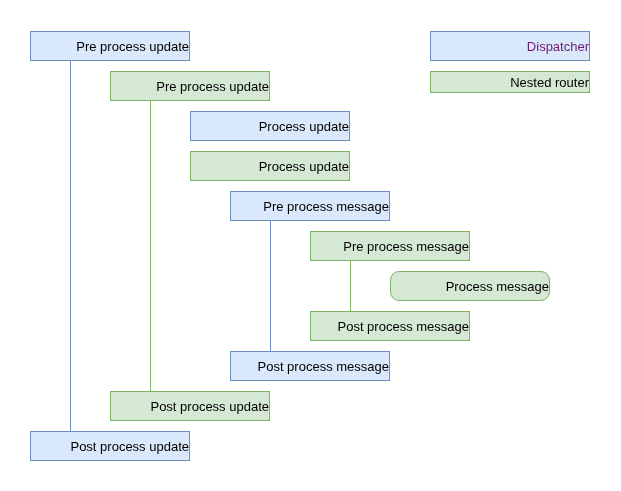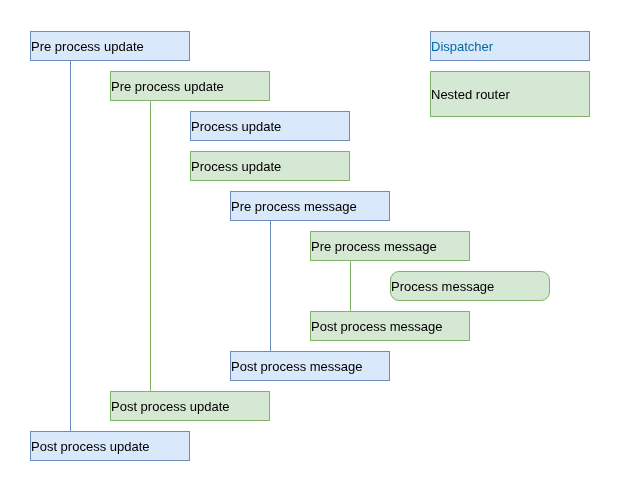--- a/index.html
+++ b/index.html
@@ -13,21 +13,21 @@
     height: 491px;
     overflow: hidden;
     font-family: "Liberation Sans", sans-serif;
   }
   .node {
     position: absolute;
     box-sizing: border-box;
     border: 1px solid #000;
     display: flex;
     align-items: center;
-    justify-content: flex-start;
+    justify-content: flex-end;
     font-size: 13px;
     line-height: 1;
     color: #000000;
     white-space: nowrap;
   }
   .connector {
     position: absolute;
     width: 1px;
   }
 </style>
@@ -61,23 +61,23 @@
   </div>
     <div class="node" style="left: 230px; top: 351px; width: 160px; height: 30px; background: rgb(218, 232, 252); border-color: rgb(108, 142, 191); color: rgb(0, 0, 0);">
     <span class="node-label">Post process message</span>
   </div>
     <div class="node" style="left: 110px; top: 391px; width: 160px; height: 30px; background: rgb(213, 232, 212); border-color: rgb(130, 179, 102); color: rgb(0, 0, 0);">
     <span class="node-label">Post process update</span>
   </div>
     <div class="node" style="left: 30px; top: 431px; width: 160px; height: 30px; background: rgb(218, 232, 252); border-color: rgb(108, 142, 191); color: rgb(0, 0, 0);">
     <span class="node-label">Post process update</span>
   </div>
-    <div class="node" style="left: 430px; top: 31px; width: 160px; height: 30px; background: rgb(218, 232, 252); border-color: rgb(108, 142, 191); color: #0369a1;">
+    <div class="node" style="left: 430px; top: 31px; width: 160px; height: 30px; background: rgb(218, 232, 252); border-color: rgb(108, 142, 191); color: #701a75;">
     <span class="node-label">Dispatcher</span>
   </div>
-    <div class="node" style="left: 430px; top: 71px; width: 160px; height: 46px; background: rgb(213, 232, 212); border-color: rgb(130, 179, 102); color: rgb(0, 0, 0);">
+    <div class="node" style="left: 430px; top: 71px; width: 160px; height: 22px; background: rgb(213, 232, 212); border-color: rgb(130, 179, 102); color: rgb(0, 0, 0);">
     <span class="node-label">Nested router</span>
   </div>
     <div class="connector" style="left: 70px; top: 61px; height: 370px; background: rgb(108, 142, 191);"></div>
     <div class="connector" style="left: 150px; top: 101px; height: 290px; background: rgb(130, 179, 102);"></div>
     <div class="connector" style="left: 270px; top: 221px; height: 130px; background: rgb(108, 142, 191);"></div>
     <div class="connector" style="left: 350px; top: 261px; height: 50px; background: rgb(130, 179, 102);"></div>
   </div>
 
 </body></html>

